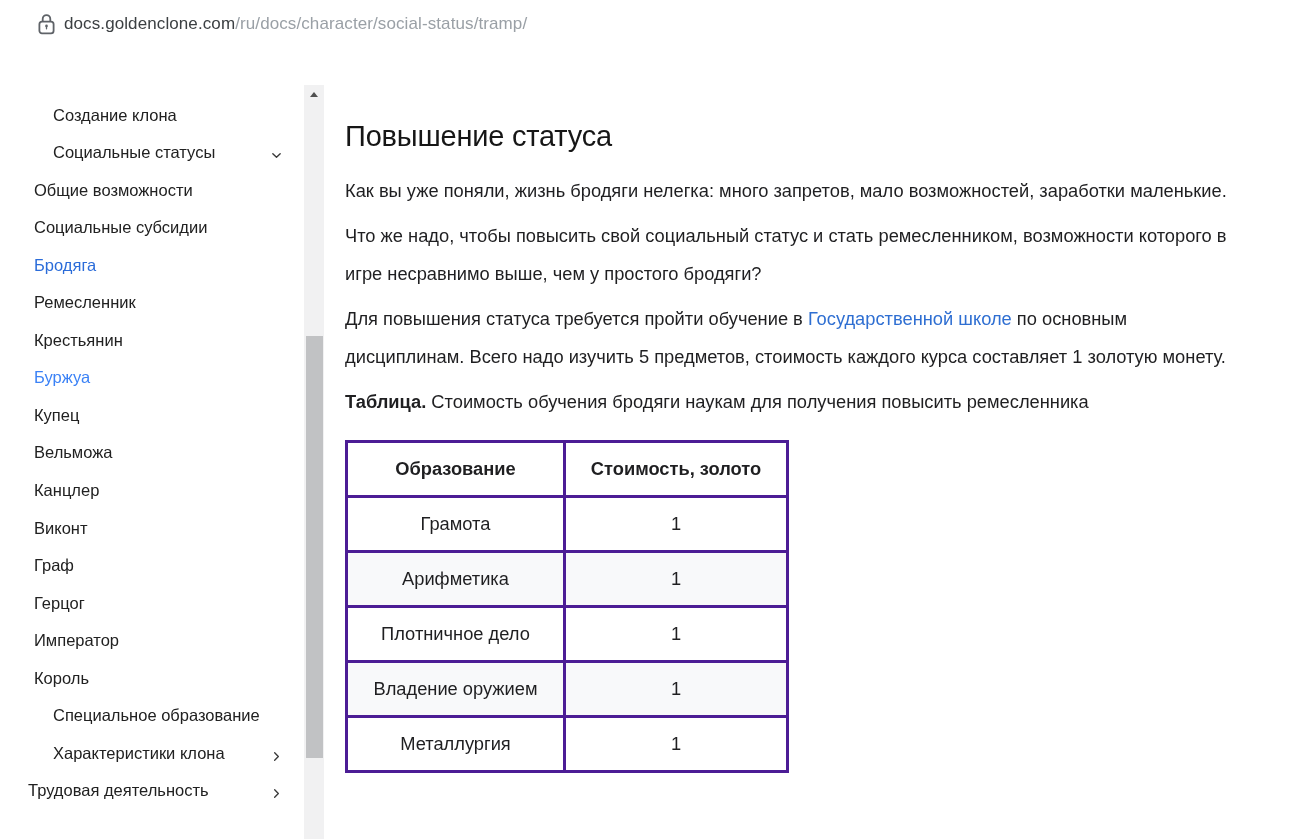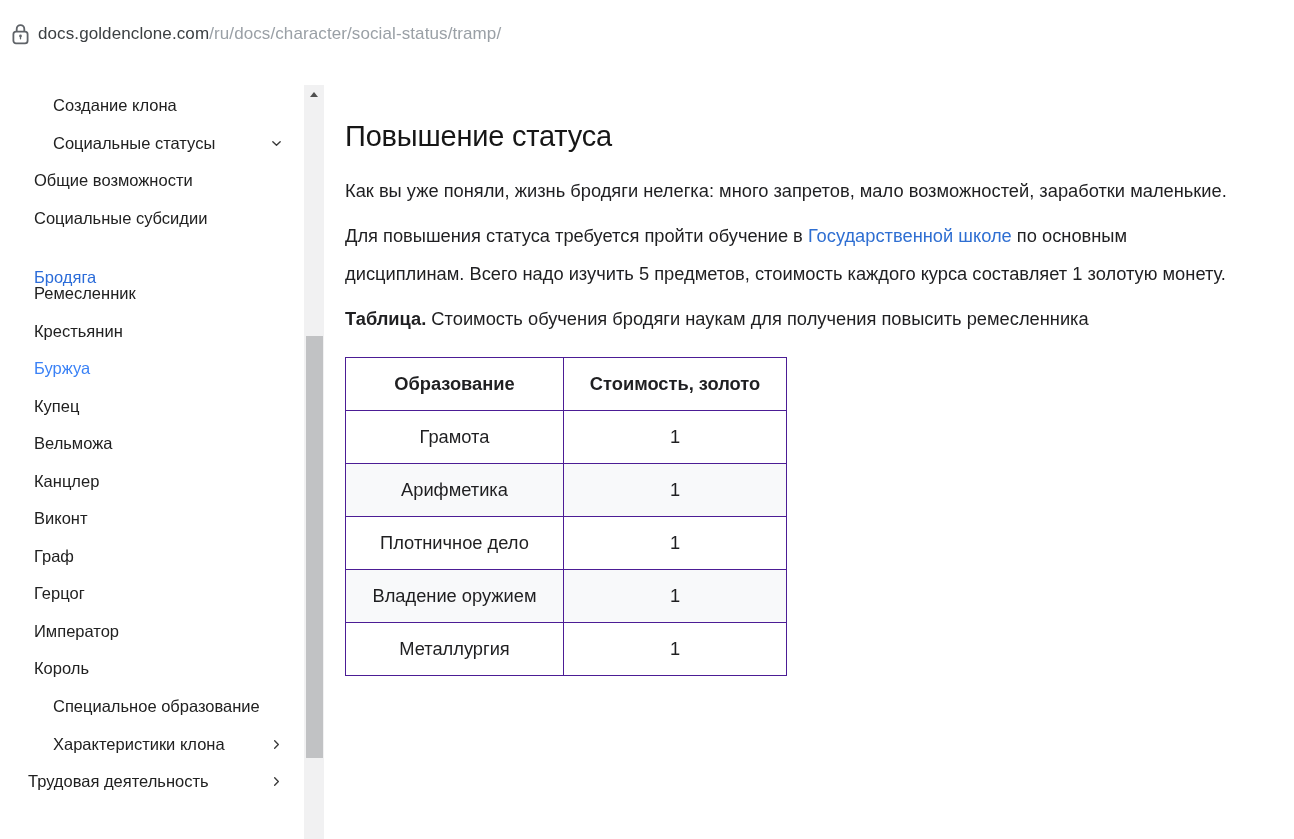--- a/index.html
+++ b/index.html
@@ -8,44 +8,44 @@
     position: relative;
     overflow: hidden;
     background: #ffffff;
     font-family: "Liberation Sans", "DejaVu Sans", sans-serif;
     color: #1c1c1e;
   }
 
   
   .urlbar {
     position: absolute;
-    left: 0; top: 12px;
+    left: 0; top: 2px;
     width: 100%; height: 44px;
     display: flex;
     align-items: center;
-    padding-left: 12px;
+    padding-left: 38px;
     background: #ffffff;
   }
   .urlbar .lock { margin-right: 9px; display: inline-flex; }
   .urlbar .url-text { font-size: 17px; letter-spacing: 0.1px; }
   .url-domain { color: #3c4043; }
   .url-path { color: #9aa0a6; }
 
   
   .sidebar {
     position: absolute;
     left: 0; top: 87px;
     width: 304px;
     display: flex;
     flex-direction: column;
   }
   .nav-item {
     height: 37.55px;
     display: flex;
-    align-items: center;
+    align-items: flex-end;
     justify-content: space-between;
     padding-right: 21px;
     font-size: 16.5px;
     color: #212121;
     cursor: pointer;
     white-space: nowrap;
   }
   .nav-item.lvl0 { padding-left: 28px; }
   .nav-item.lvl1 { padding-left: 53px; }
   .nav-item.lvl2 { padding-left: 34px; }
@@ -111,21 +111,21 @@
 
   
   table.edu-table {
     border-collapse: collapse;
     table-layout: fixed;
     margin-top: 12px;
   }
   .edu-table col.c1 { width: 218px; }
   .edu-table col.c2 { width: 223px; }
   .edu-table th, .edu-table td {
-    border: 1px solid #4c1d95;
+    border: 3px solid #4c1d95;
     text-align: center;
     font-size: 18.3px;
     color: #1f1f21;
     padding: 13px 10px;
     line-height: 26px;
     background: #ffffff;
   }
   .edu-table th { font-weight: 700; }
   .edu-table tbody tr:nth-child(even) td { background: #f8f9fa; }
 </style>
@@ -223,20 +223,21 @@
   <div class="scroll-btn-up">
     <span class="scroll-arrow-up"></span>
   </div>
   <div class="scroll-thumb"></div>
 </div>
 
 <main class="main">
   <h1 class="page-title">Повышение статуса</h1>
 
   <p>Как вы уже поняли, жизнь бродяги нелегка: много запретов, мало возможностей, заработки маленькие.</p>
+  <p>Что же надо, чтобы повысить свой социальный статус и стать ремесленником, возможности которого в игре несравнимо выше, чем у простого бродяги?</p>
   <p><span>Для повышения статуса требуется пройти обучение в </span><a class="text-link">Государственной школе</a><span> по основным дисциплинам. Всего надо изучить 5 предметов, стоимость каждого курса составляет 1 золотую монету.</span></p>
 
   <p class="table-caption-line"><span class="caption-label">Таблица.</span><span> Стоимость обучения бродяги наукам для получения повысить ремесленника</span></p>
 
   <table class="edu-table">
     <colgroup>
         <col class="c1">
         <col class="c2">
       </colgroup>
     <thead>

